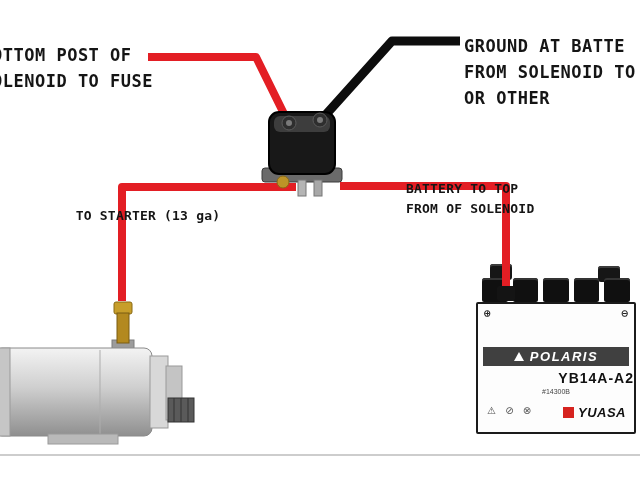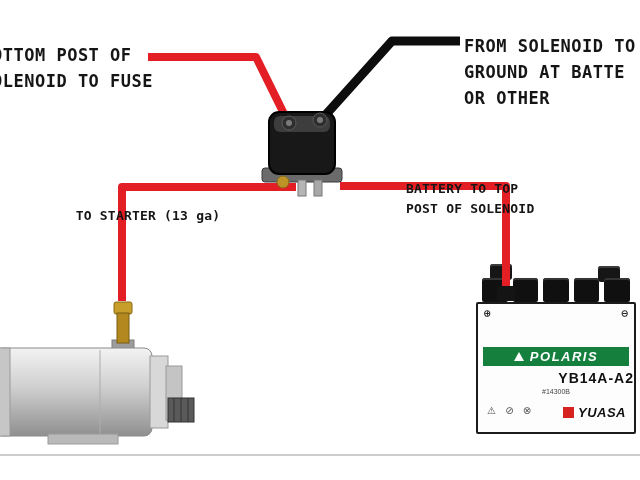--- a/index.html
+++ b/index.html
@@ -18,21 +18,21 @@
                 box-shadow:inset 0 2px 0 #3c3c3c;}
   .bat-terminal.left{left:14px;top:2px;}
   .bat-terminal.right{right:16px;top:4px;}
   .bat-cells{position:absolute;left:6px;right:6px;top:16px;height:24px;display:flex;gap:5px;}
   .bat-cell{flex:1;background:#101010;border-radius:3px 3px 2px 2px;box-shadow:inset 0 2px 0 #343434;}
   .bat-body{position:absolute;left:0;top:40px;right:0;bottom:0;background:#fdfdfd;
             border:2px solid #1b1b1b;border-radius:2px;}
   .bat-sym{position:absolute;top:3px;font-size:11px;color:#222;font-weight:bold;}
   .bat-sym.plus{left:6px;}
   .bat-sym.minus{right:6px;}
-  .bat-band{position:absolute;left:5px;right:5px;top:43px;height:19px;background:#15803d;color:#fff;
+  .bat-band{position:absolute;left:5px;right:5px;top:43px;height:19px;background:#404040;color:#fff;
             display:flex;align-items:center;justify-content:center;gap:6px;
             font-family:"Liberation Sans", sans-serif;font-style:italic;font-weight:bold;
             font-size:13px;letter-spacing:1.5px;}
   .polaris-tri{width:0;height:0;border-left:5px solid transparent;border-right:5px solid transparent;
                border-bottom:9px solid #ffffff;}
   .bat-model{position:absolute;top:66px;left:0;width:100%;text-align:right;
              font-family:"Liberation Sans", sans-serif;font-weight:bold;font-size:14px;
              letter-spacing:1px;color:#111;}
   .bat-code{position:absolute;top:84px;left:0;width:100%;text-align:center;font-size:7px;color:#444;
             font-family:"Liberation Sans", sans-serif;}
@@ -122,28 +122,28 @@
       <rect x="48" y="434" width="70" height="10" fill="#b9b9b9" stroke="#9a9a9a"></rect>
     </g>
   </svg>
 
   <div class="lbl lbl-large" style="left:-8px;top:42px;">
     <div>OTTOM POST OF</div>
     <div>OLENOID TO FUSE</div>
   </div>
 
   <div class="lbl lbl-large" style="left:464px;top:33px;">
+    <div>GROUND AT BATTE</div>
     <div>FROM SOLENOID TO</div>
-    <div>GROUND AT BATTE</div>
     <div>OR OTHER</div>
   </div>
 
   <div class="lbl lbl-small" style="left:374px;top:179px;margin-left:32px;">
     <div>BATTERY TO TOP</div>
-    <div>POST OF SOLENOID</div>
+    <div>FROM OF SOLENOID</div>
   </div>
 
   <div class="lbl lbl-small lbl-center" style="left:62px;top:206px;width:172px;">
     <div>TO STARTER (13 ga)</div>
   </div>
 
   <div class="bottom-divider"></div>
 </div>
 
 </body></html>

